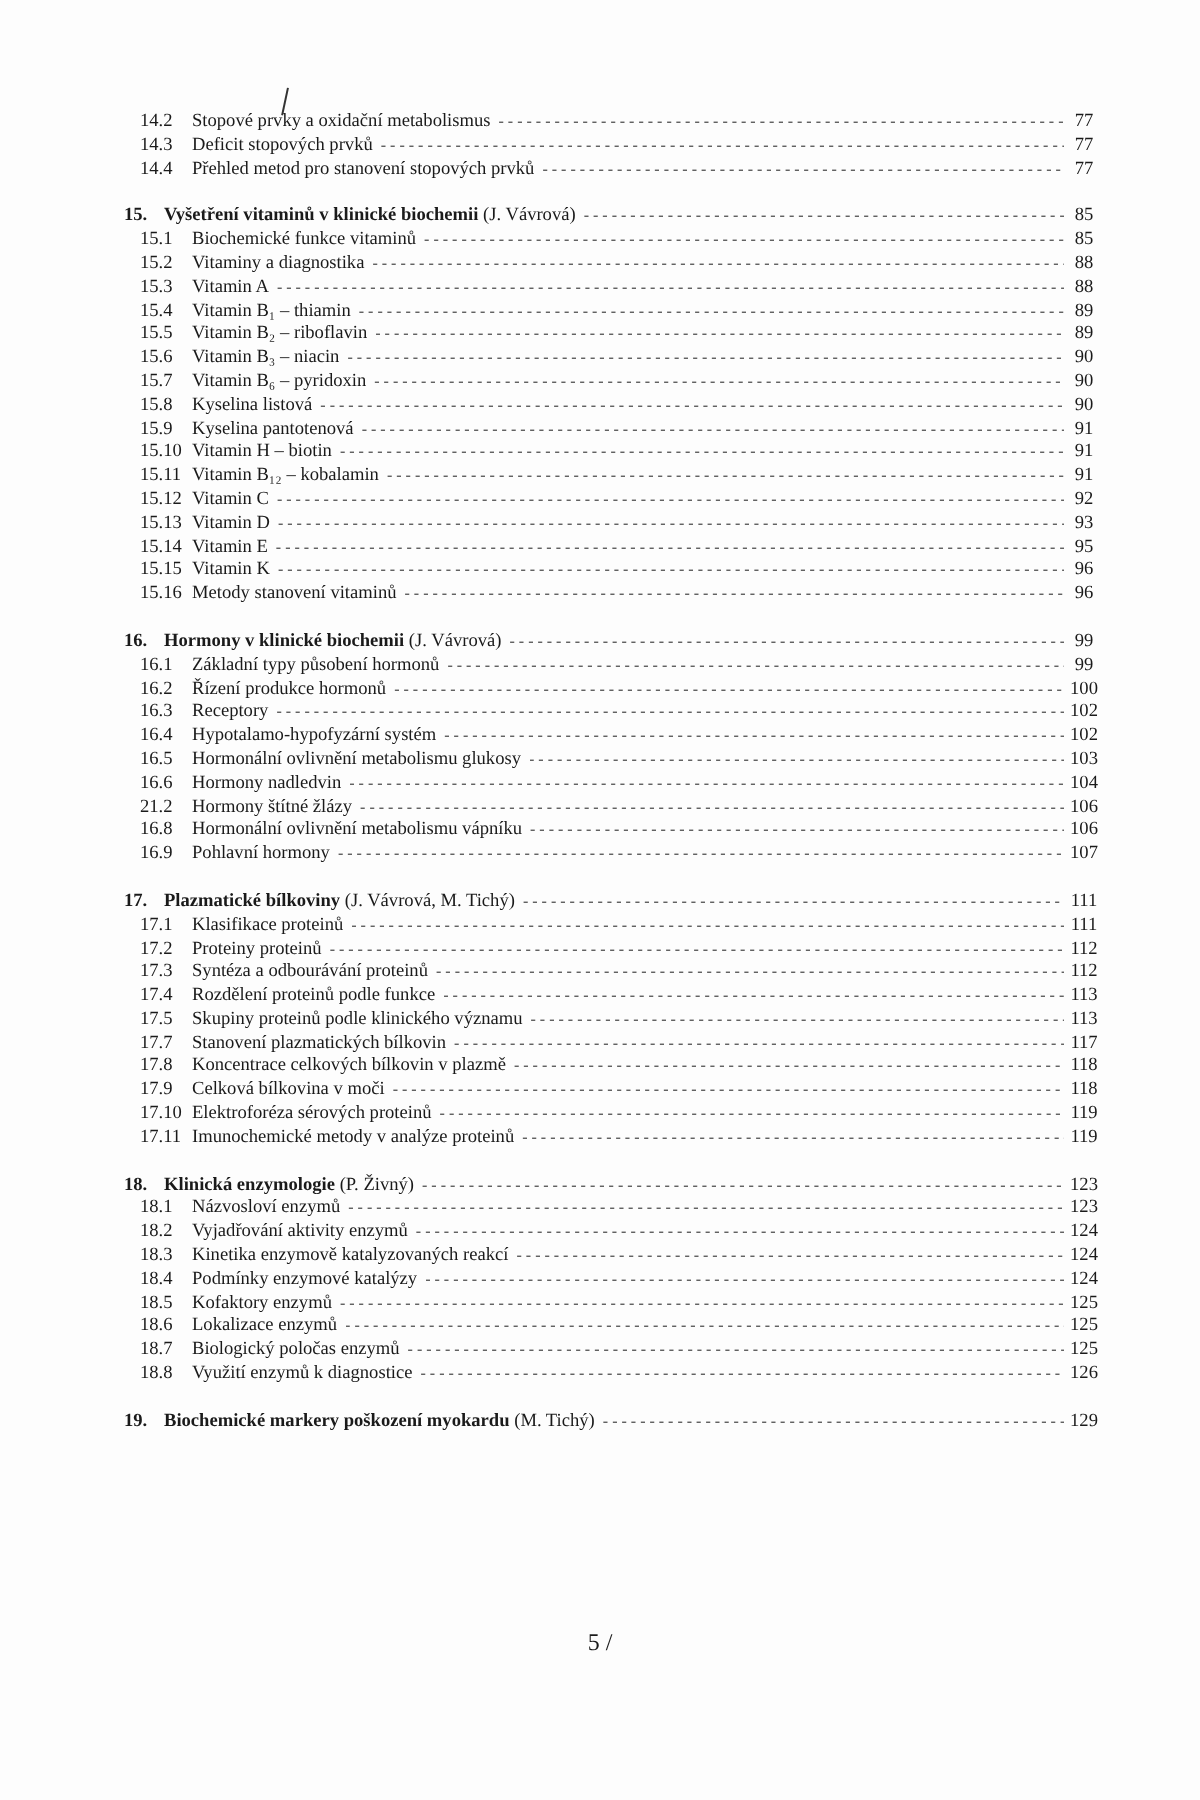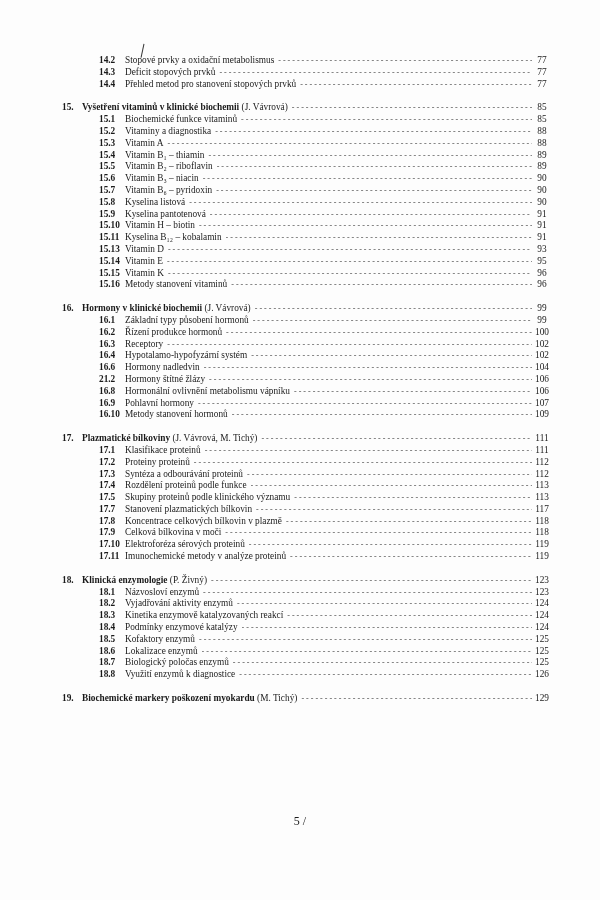--- a/index.html
+++ b/index.html
@@ -30,24 +30,23 @@
     .row {
       position: relative;
       height: 11.8px;
       line-height: 11.8px;
       font-size: 9.3px;
       display: flex;
       align-items: baseline;
       white-space: nowrap;
     }
     .row.sub .num {
-      margin-left: 37px;
+      margin-left: 8px;
       width: 26px;
       flex: 0 0 26px;
-      font-weight: bold;
     }
     .row.chap {
       font-weight: bold;
     }
     .row.chap .num {
       width: 20px;
       flex: 0 0 20px;
     }
     .title {
       flex: 0 0 auto;
@@ -179,23 +178,29 @@
         <span class="page-num">91</span>
       </div>
       <div class="row sub">
         <span class="num">15.10</span>
         <span class="title">Vitamin H – biotin</span>
         <span class="leader"></span>
         <span class="page-num">91</span>
       </div>
       <div class="row sub">
         <span class="num">15.11</span>
-        <span class="title">Kyselina B₁₂ – kobalamin</span>
+        <span class="title">Vitamin B₁₂ – kobalamin</span>
         <span class="leader"></span>
         <span class="page-num">91</span>
+      </div>
+      <div class="row sub">
+        <span class="num">15.12</span>
+        <span class="title">Vitamin C</span>
+        <span class="leader"></span>
+        <span class="page-num">92</span>
       </div>
       <div class="row sub">
         <span class="num">15.13</span>
         <span class="title">Vitamin D</span>
         <span class="leader"></span>
         <span class="page-num">93</span>
       </div>
       <div class="row sub">
         <span class="num">15.14</span>
         <span class="title">Vitamin E</span>
@@ -239,20 +244,26 @@
         <span class="leader"></span>
         <span class="page-num">102</span>
       </div>
       <div class="row sub">
         <span class="num">16.4</span>
         <span class="title">Hypotalamo-hypofyzární systém</span>
         <span class="leader"></span>
         <span class="page-num">102</span>
       </div>
       <div class="row sub">
+        <span class="num">16.5</span>
+        <span class="title">Hormonální ovlivnění metabolismu glukosy</span>
+        <span class="leader"></span>
+        <span class="page-num">103</span>
+      </div>
+      <div class="row sub">
         <span class="num">16.6</span>
         <span class="title">Hormony nadledvin</span>
         <span class="leader"></span>
         <span class="page-num">104</span>
       </div>
       <div class="row sub">
         <span class="num">21.2</span>
         <span class="title">Hormony štítné žlázy</span>
         <span class="leader"></span>
         <span class="page-num">106</span>
@@ -261,26 +272,20 @@
         <span class="num">16.8</span>
         <span class="title">Hormonální ovlivnění metabolismu vápníku</span>
         <span class="leader"></span>
         <span class="page-num">106</span>
       </div>
       <div class="row sub">
         <span class="num">16.9</span>
         <span class="title">Pohlavní hormony</span>
         <span class="leader"></span>
         <span class="page-num">107</span>
-      </div>
-      <div class="row sub">
-        <span class="num">16.10</span>
-        <span class="title">Metody stanovení hormonů</span>
-        <span class="leader"></span>
-        <span class="page-num">109</span>
       </div>
       <div class="gap"></div>
       <div class="row chap">
         <span class="num">17.</span>
         <span class="title"><span>Plazmatické bílkoviny</span> <span class="author">(J. Vávrová, M. Tichý)</span></span>
         <span class="leader"></span>
         <span class="page-num">111</span>
       </div>
       <div class="row sub">
         <span class="num">17.1</span>

